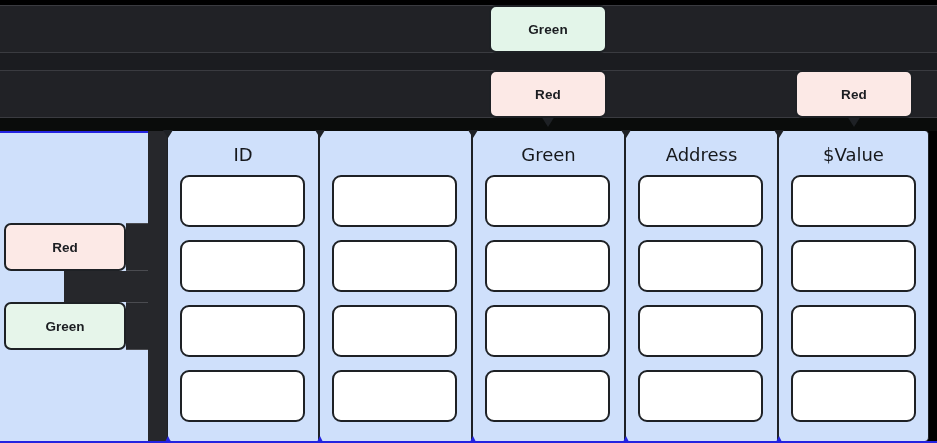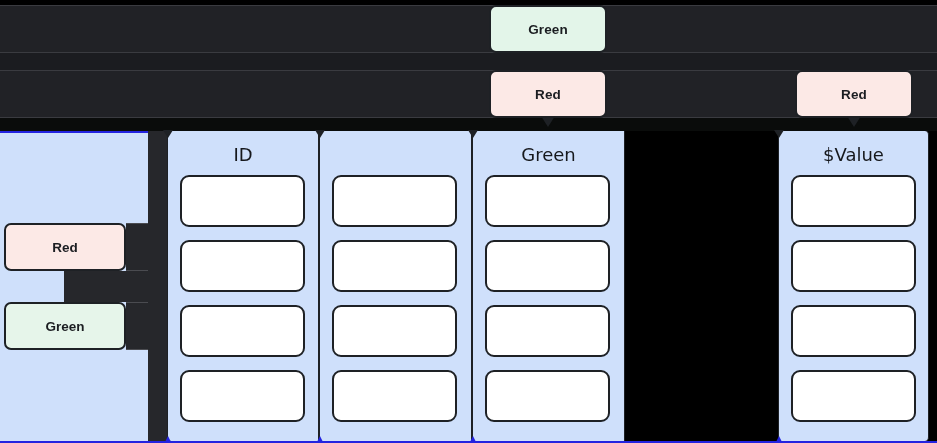--- a/index.html
+++ b/index.html
@@ -261,20 +261,29 @@
     <div class="col" style="left:305px;width:153px;">
       <span class="col-tick"></span>
       <div class="col-header">Green</div>
       <div class="cell" style="left:12px;top:44px;width:125px;height:52px;"></div>
       <div class="cell" style="left:12px;top:109px;width:125px;height:52px;"></div>
       <div class="cell" style="left:12px;top:174px;width:125px;height:52px;"></div>
       <div class="cell" style="left:12px;top:239px;width:125px;height:52px;"></div>
       <span class="col-tick-bottom"></span>
     </div>
 
+    <div class="col" style="left:458px;width:153px;">
+      <span class="col-tick"></span>
+      <div class="col-header">Address</div>
+      <div class="cell" style="left:12px;top:44px;width:125px;height:52px;"></div>
+      <div class="cell" style="left:12px;top:109px;width:125px;height:52px;"></div>
+      <div class="cell" style="left:12px;top:174px;width:125px;height:52px;"></div>
+      <div class="cell" style="left:12px;top:239px;width:125px;height:52px;"></div>
+      <span class="col-tick-bottom"></span>
+    </div>
 
     <div class="col" style="left:611px;width:151px;">
       <span class="col-tick"></span>
       <div class="col-header">$Value</div>
       <div class="cell" style="left:12px;top:44px;width:125px;height:52px;"></div>
       <div class="cell" style="left:12px;top:109px;width:125px;height:52px;"></div>
       <div class="cell" style="left:12px;top:174px;width:125px;height:52px;"></div>
       <div class="cell" style="left:12px;top:239px;width:125px;height:52px;"></div>
       <span class="col-tick-bottom"></span>
     </div>

